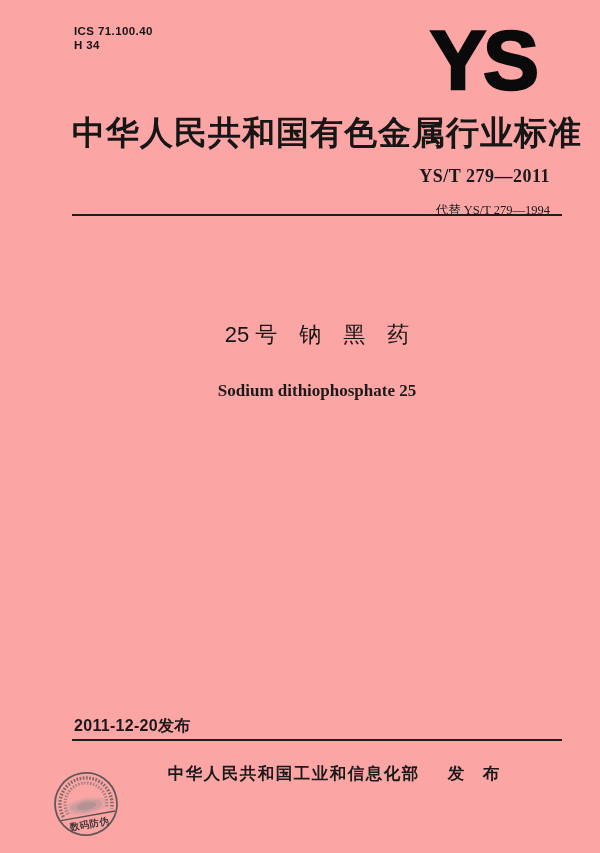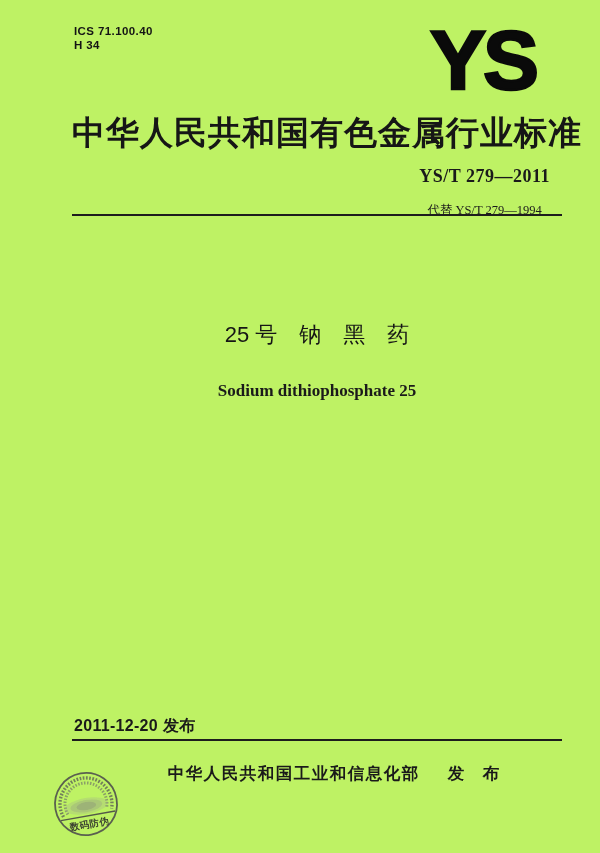--- a/index.html
+++ b/index.html
@@ -1,35 +1,35 @@
 <!DOCTYPE html>
 <html><head>
 <meta charset="utf-8">
 <style>
   html,body{margin:0;padding:0;background:#ffffff;}
   .page{
-    position:relative;width:600px;height:853px;background:#bef264;
+    position:relative;width:600px;height:853px;background:#fca5a5;
     font-family:"Liberation Sans",sans-serif;color:#141414;overflow:hidden;
   }
   .ics{
     position:absolute;left:74px;top:24px;
     font-size:11.5px;font-weight:bold;line-height:14px;letter-spacing:.4px;
   }
   .logo{
     position:absolute;right:64px;top:18px;
     font-size:84px;line-height:1;font-weight:bold;letter-spacing:-3px;
     -webkit-text-stroke:2.5px #0a0a0a;color:#0a0a0a;
   }
   .heading{
     position:absolute;left:72px;width:490px;top:111px;
     text-align:center;font-size:33px;font-weight:bold;letter-spacing:1px;
     white-space:nowrap;color:#161616;
   }
   .stdnum{
-    position:absolute;right:50px;top:167px;text-align:center;
+    position:absolute;right:50px;top:167px;text-align:right;
     font-family:"Liberation Serif",serif;color:#1a1a1a;
   }
   .stdnum-main{font-size:18px;font-weight:bold;letter-spacing:.5px;line-height:19px;}
   .stdnum-sub{font-size:12.5px;line-height:14px;margin-top:17px;}
   .rule{position:absolute;left:72px;width:490px;height:2px;background:#1d1d1d;}
   .rule-top{top:214px;}
   .rule-bottom{top:739px;}
   .title-cn{
     position:absolute;left:72px;width:490px;top:320px;
     text-align:center;font-size:22px;font-weight:normal;white-space:nowrap;
@@ -38,21 +38,21 @@
   .title-en{
     position:absolute;left:72px;width:490px;top:381px;
     text-align:center;font-size:17px;font-weight:bold;
     font-family:"Liberation Serif",serif;color:#1a1a1a;
   }
   .dates{
     position:absolute;left:74px;top:716px;width:494px;
     display:flex;justify-content:space-between;
     font-size:16px;font-weight:bold;letter-spacing:.3px;color:#1a1a1a;
   }
-  .dates .cn{margin-left:5px;}
+  .dates .cn{}
   .publisher{
     position:absolute;left:0;top:763px;width:600px;text-align:center;
     font-size:16.5px;font-weight:bold;letter-spacing:1.5px;color:#1a1a1a;
     white-space:nowrap;
     margin-left:37px;
   }
   .pub-issue{margin-left:28px;letter-spacing:7px;}
   .stamp{
     position:absolute;left:52px;top:770px;width:68px;height:68px;
     transform:rotate(-10deg);opacity:.88;

